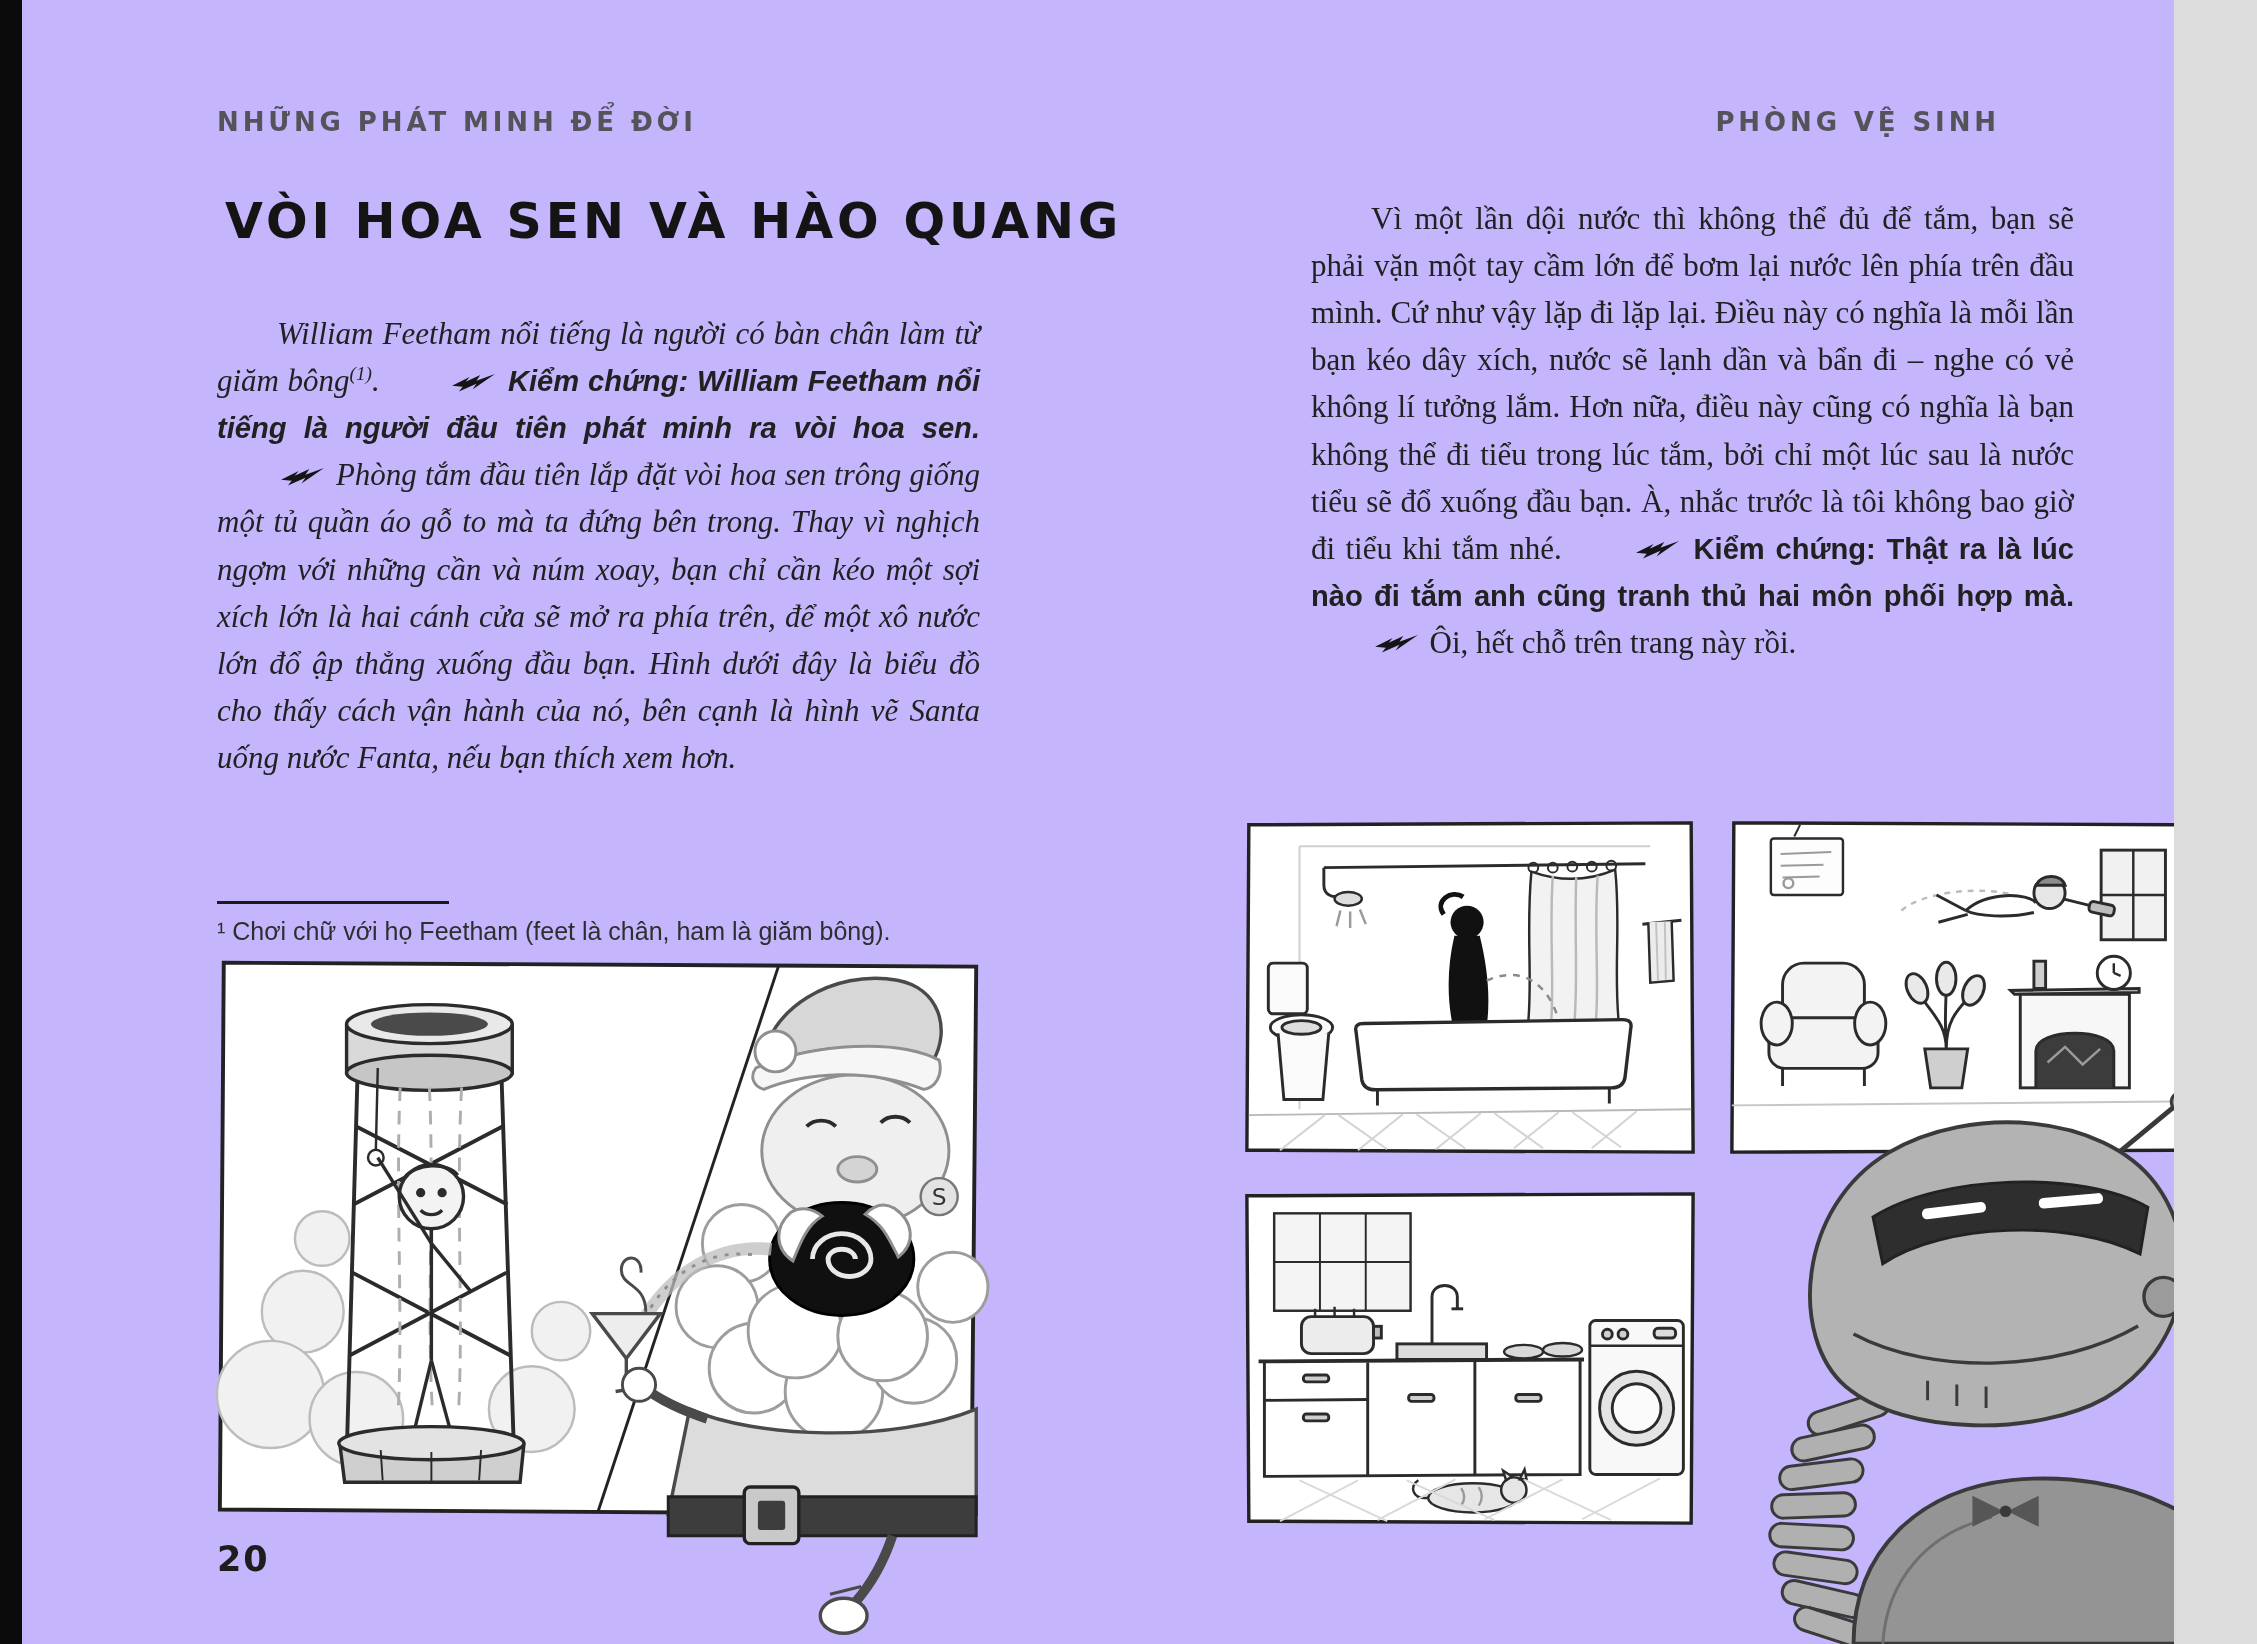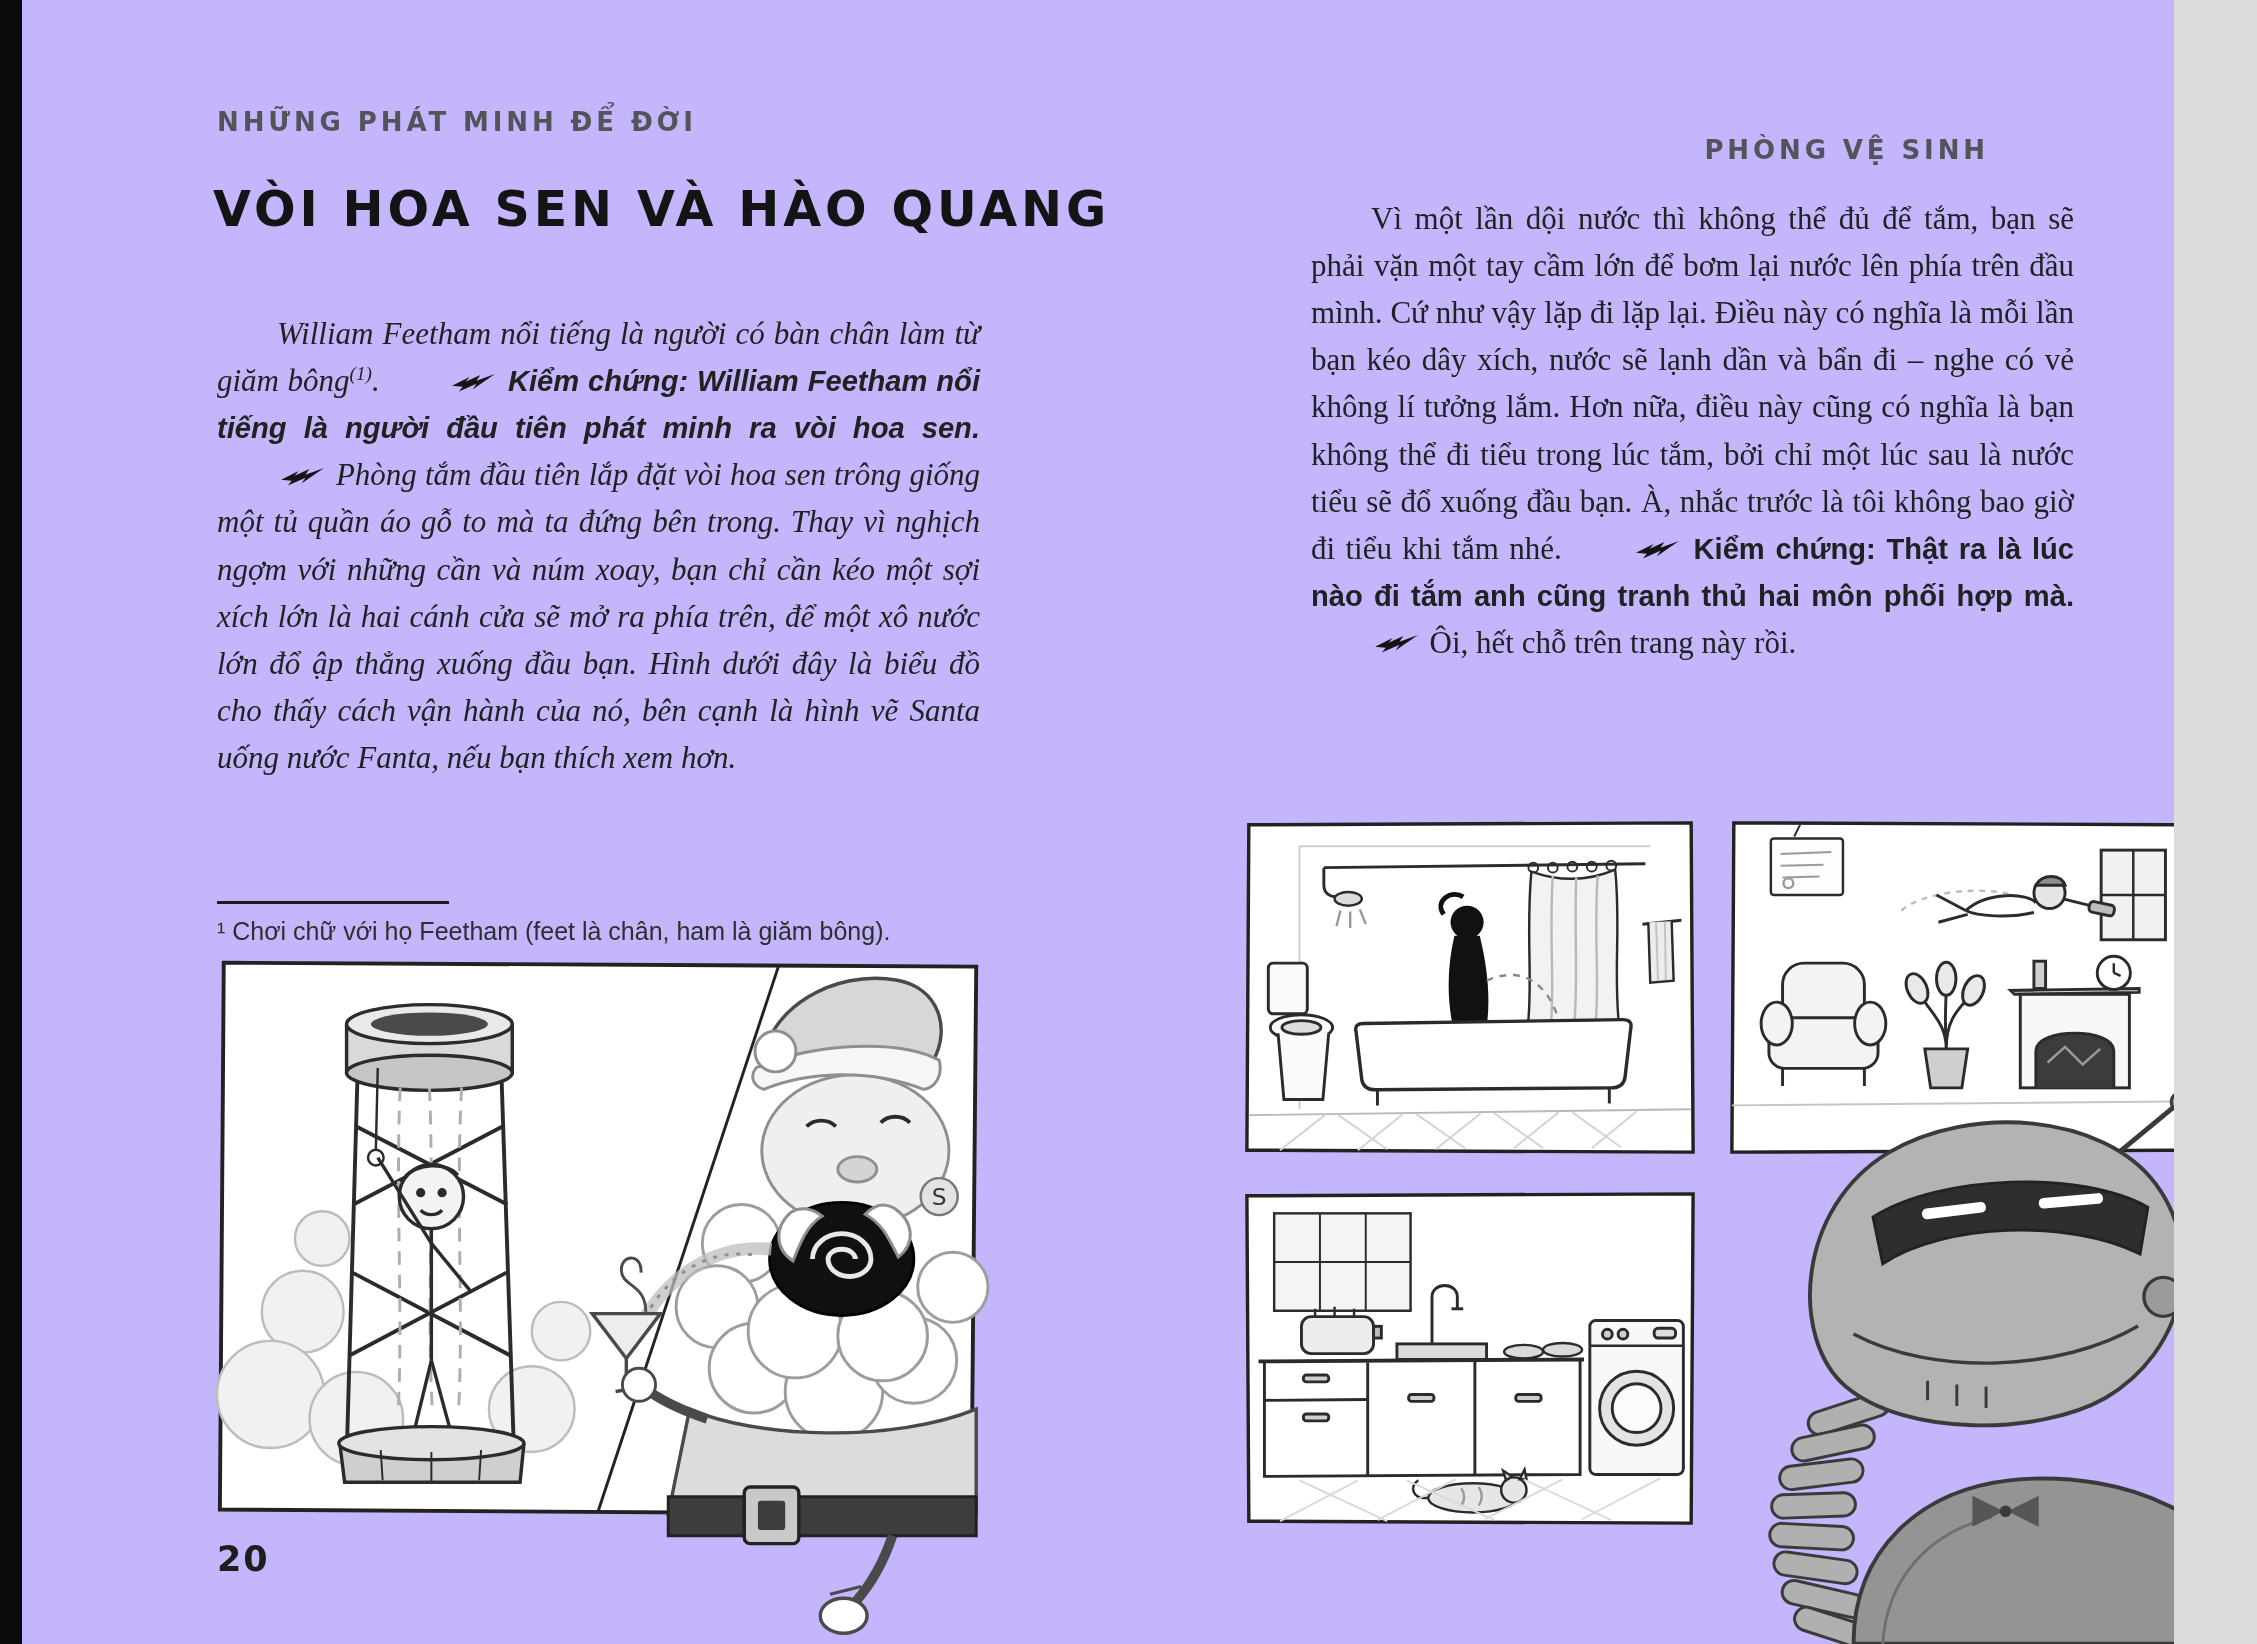--- a/index.html
+++ b/index.html
@@ -2,22 +2,22 @@
 <html><head>
 <meta charset="utf-8">
 <style>
   html,body{margin:0;padding:0;background:#dcdcdc;}
   .spread{position:relative;width:2174px;height:1644px;background:#c4b5fd;overflow:hidden;
           font-family:"Liberation Serif",serif;color:#1d1d1d;}
   .spine{position:absolute;left:0;top:0;width:21.5px;height:100%;background:#0b0b0b;}
   .running-head{position:absolute;top:107px;font-family:"DejaVu Sans",sans-serif;font-weight:bold;
                 font-size:26px;letter-spacing:3.9px;color:#55535a;white-space:nowrap;}
   .rh-left{left:217px;}
-  .rh-right{right:185px;margin-top:28px;}
-  .chapter-title{position:absolute;left:213px;top:181px;margin:0;font-family:"DejaVu Sans",sans-serif;
+  .rh-right{right:174px;}
+  .chapter-title{position:absolute;left:213px;top:181px;margin:12px;font-family:"DejaVu Sans",sans-serif;
                  font-weight:800;font-size:49px;letter-spacing:3.9px;color:#141414;white-space:nowrap;}
   .body-col{position:absolute;width:763px;font-size:31px;line-height:1.52;text-align:justify;
             text-indent:60px;color:#212121;}
   .col-left{left:217px;top:310px;font-style:italic;}
   .col-right{left:1311px;top:195px;}
   .t{font-family:"Liberation Serif",serif;}
   .b{font-family:"Liberation Sans",sans-serif;font-weight:bold;font-size:0.94em;}
   .sup{vertical-align:super;font-size:0.62em;line-height:0;}
   .bolt{display:inline-block;}
   .bolt svg{width:45px;height:19.5px;vertical-align:-1px;margin:0 2.9px;}

